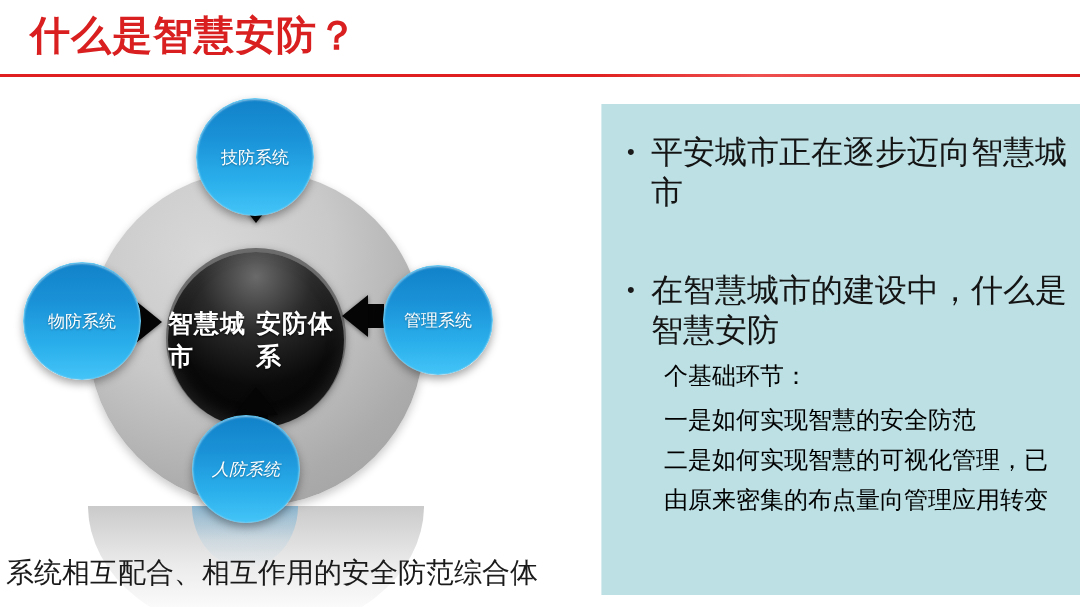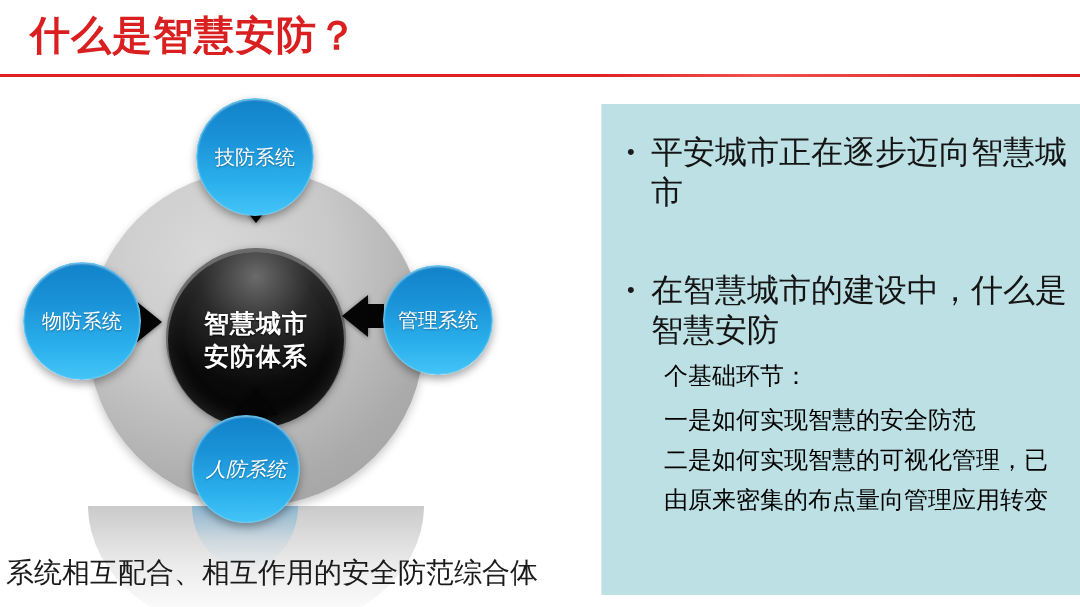--- a/index.html
+++ b/index.html
@@ -70,21 +70,21 @@
   .core-circle {
     position: absolute;
     left: 168px;
     top: 162px;
     width: 176px;
     height: 176px;
     border-radius: 50%;
     background: radial-gradient(circle at 50% 14%, #6a6a6a 0%, #2a2a2a 32%, #0a0a0a 62%, #000000 100%);
     box-shadow: 0 0 10px rgba(0,0,0,0.55), inset 0 -6px 16px rgba(90,90,90,0.35);
     display: flex;
-    flex-direction: column;
+    flex-direction: row;
     align-items: center;
     justify-content: center;
   }
   .core-line {
     color: #ffffff;
     font-size: 25px;
     font-weight: bold;
     letter-spacing: 1px;
     line-height: 1.34;
     text-shadow: 0 1px 2px rgba(0,0,0,0.9);
@@ -95,21 +95,21 @@
     border-radius: 50%;
     background: linear-gradient(to bottom, #1182c9 0%, #1b93d8 35%, #2bb0ec 72%, #44c4f7 100%);
     box-shadow: 0 4px 9px rgba(0,0,0,0.35), inset 0 1px 2px rgba(255,255,255,0.55);
     border: 1px solid #63c8f2;
     display: flex;
     align-items: center;
     justify-content: center;
   }
   .node-label {
     color: #ffffff;
-    font-size: 20px;
+    font-size: 17px;
     line-height: 1;
     white-space: nowrap;
     text-shadow: 0 1px 2px rgba(0,0,0,0.35);
   }
   #node-top    { left: 196px; top: 8px;   width: 116px; height: 116px; }
   #node-left   { left: 23px;  top: 172px; width: 116px; height: 116px; }
   #node-right  { left: 383px; top: 175px; width: 108px; height: 108px; }
   #node-bottom { left: 192px; top: 325px; width: 106px; height: 106px; font-style: italic; }
 
   .arrow {

